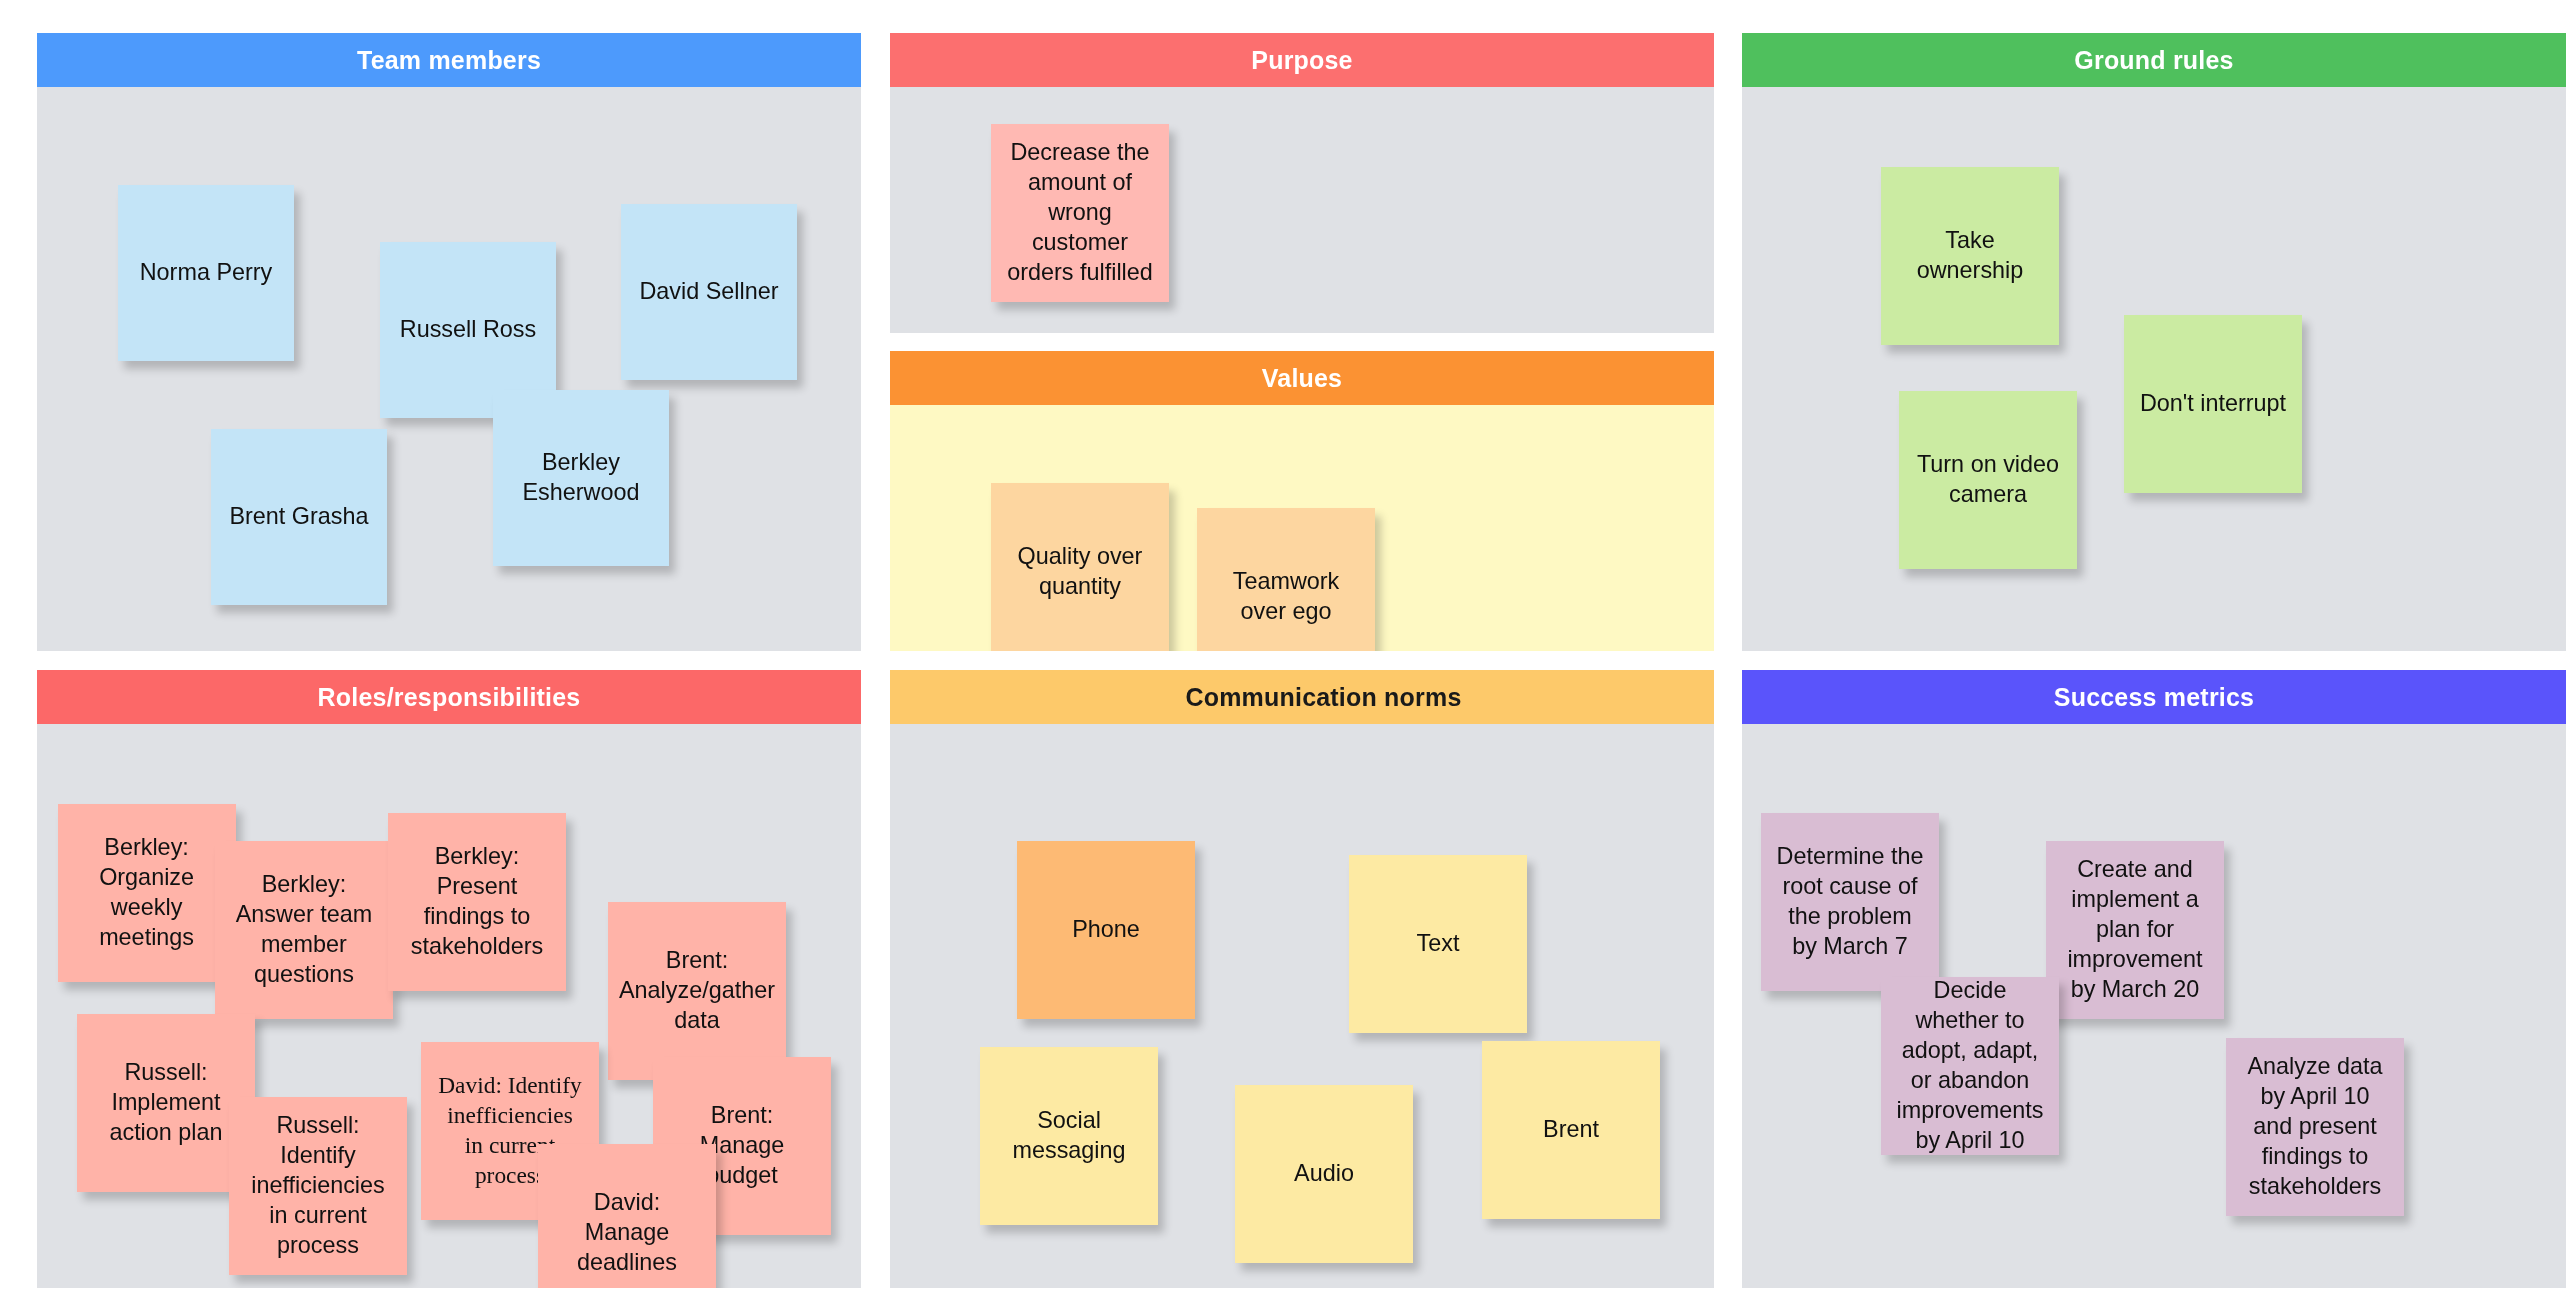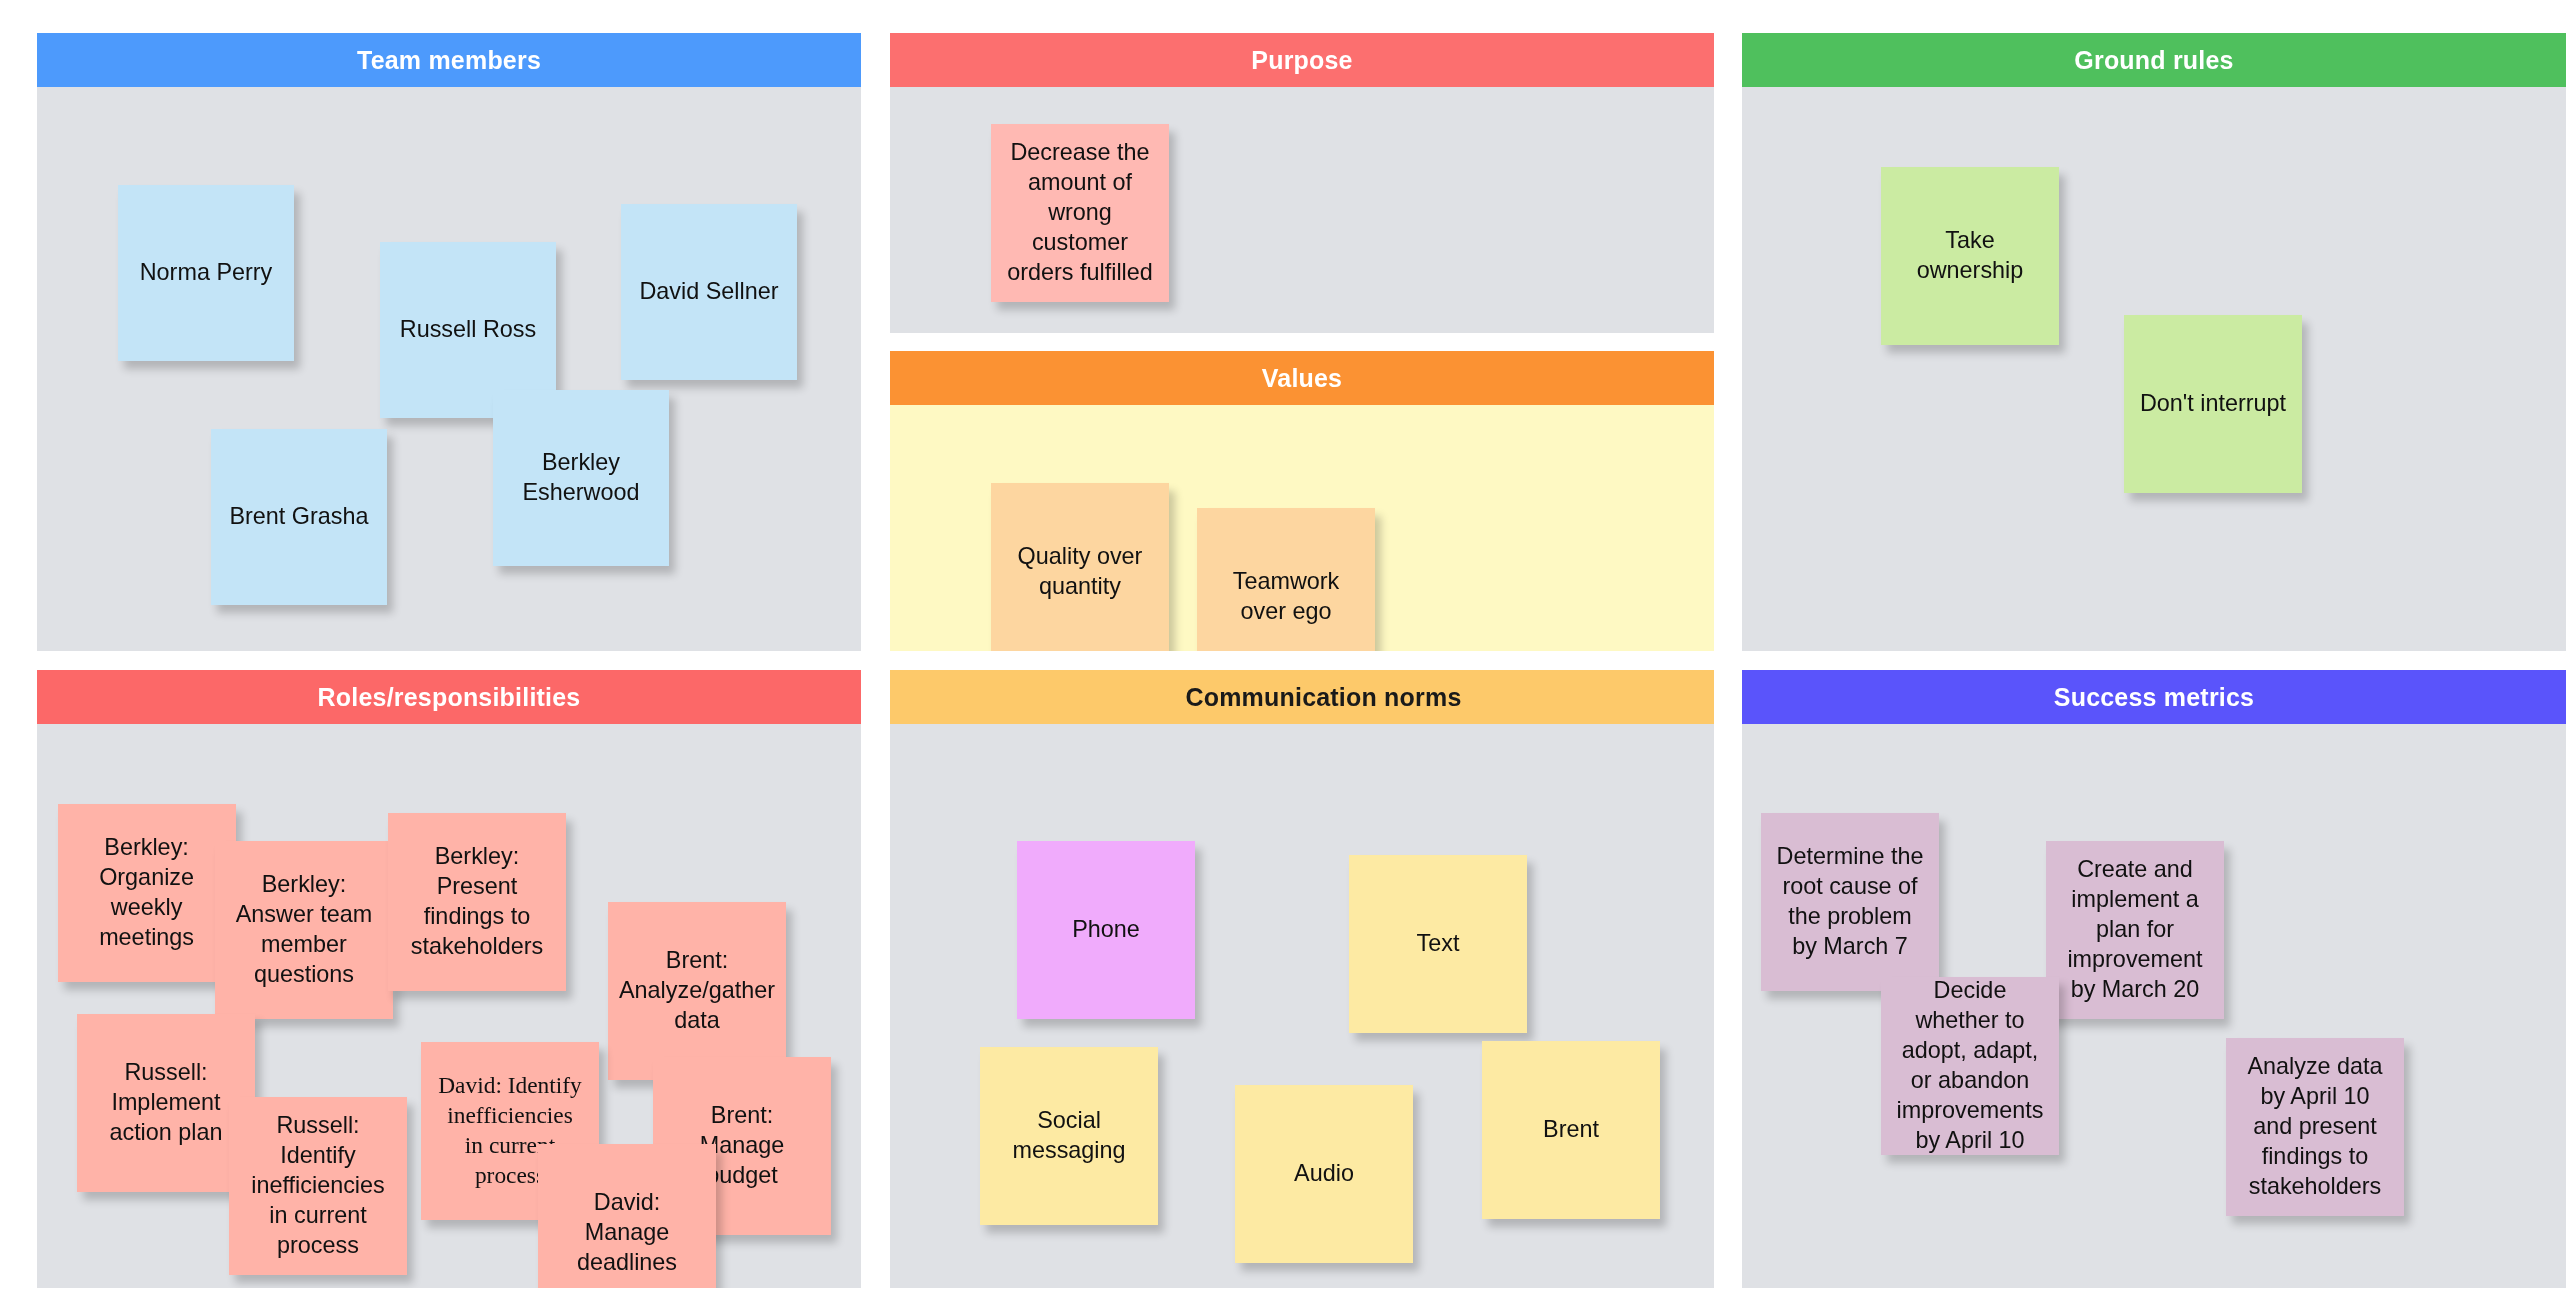--- a/index.html
+++ b/index.html
@@ -95,20 +95,22 @@
       </div>
     </div>
     <div class="panel" style="left: 1742px; top: 33px; width: 824px; height: 618px;">
       <div class="panel-header" style="background: rgb(79, 192, 93); color: rgb(255, 255, 255);">
         <span>Ground rules</span>
       </div>
       <div class="panel-body" style="background: rgb(223, 225, 229);">
         <div class="note" style="left: 139px; top: 80px; width: 178px; height: 178px; background: rgb(203, 235, 162);">Take
 ownership</div>
         <div class="note" style="left: 382px; top: 228px; width: 178px; height: 178px; background: rgb(203, 235, 162);">Don't interrupt</div>
+        <div class="note" style="left: 157px; top: 304px; width: 178px; height: 178px; background: rgb(203, 235, 162);">Turn on video
+camera</div>
       </div>
     </div>
     <div class="panel" style="left: 37px; top: 670px; width: 824px; height: 618px;">
       <div class="panel-header" style="background: rgb(252, 104, 104); color: rgb(255, 255, 255);">
         <span>Roles/responsibilities</span>
       </div>
       <div class="panel-body" style="background: rgb(223, 225, 229);">
         <div class="note" style="left: 20.6px; top: 80px; width: 178px; height: 178px; background: rgb(255, 179, 168);">Berkley:
 Organize
 weekly
@@ -142,21 +144,21 @@
         <div class="note" style="left: 501px; top: 420px; width: 178px; height: 178px; background: rgb(255, 179, 168);">David:
 Manage
 deadlines</div>
       </div>
     </div>
     <div class="panel" style="left: 890px; top: 670px; width: 824px; height: 618px;">
       <div class="panel-header" style="background: rgb(253, 201, 106); color: rgb(26, 26, 26); padding-left: 43px;">
         <span>Communication norms</span>
       </div>
       <div class="panel-body" style="background: rgb(223, 225, 229);">
-        <div class="note" style="left: 127px; top: 117px; width: 178px; height: 178px; background: #f0abfc;">Phone</div>
+        <div class="note" style="left: 127px; top: 117px; width: 178px; height: 178px; background: #fdba74;">Phone</div>
         <div class="note" style="left: 459px; top: 131px; width: 178px; height: 178px; background: rgb(253, 234, 163);">Text</div>
         <div class="note" style="left: 90px; top: 323px; width: 178px; height: 178px; background: rgb(253, 234, 163);">Social
 messaging</div>
         <div class="note" style="left: 345px; top: 361px; width: 178px; height: 178px; background: rgb(253, 234, 163);">Audio</div>
         <div class="note" style="left: 592px; top: 317px; width: 178px; height: 178px; background: rgb(253, 234, 163);">Brent</div>
       </div>
     </div>
     <div class="panel" style="left: 1742px; top: 670px; width: 824px; height: 618px;">
       <div class="panel-header" style="background: rgb(90, 84, 251); color: rgb(255, 255, 255);">
         <span>Success metrics</span>

